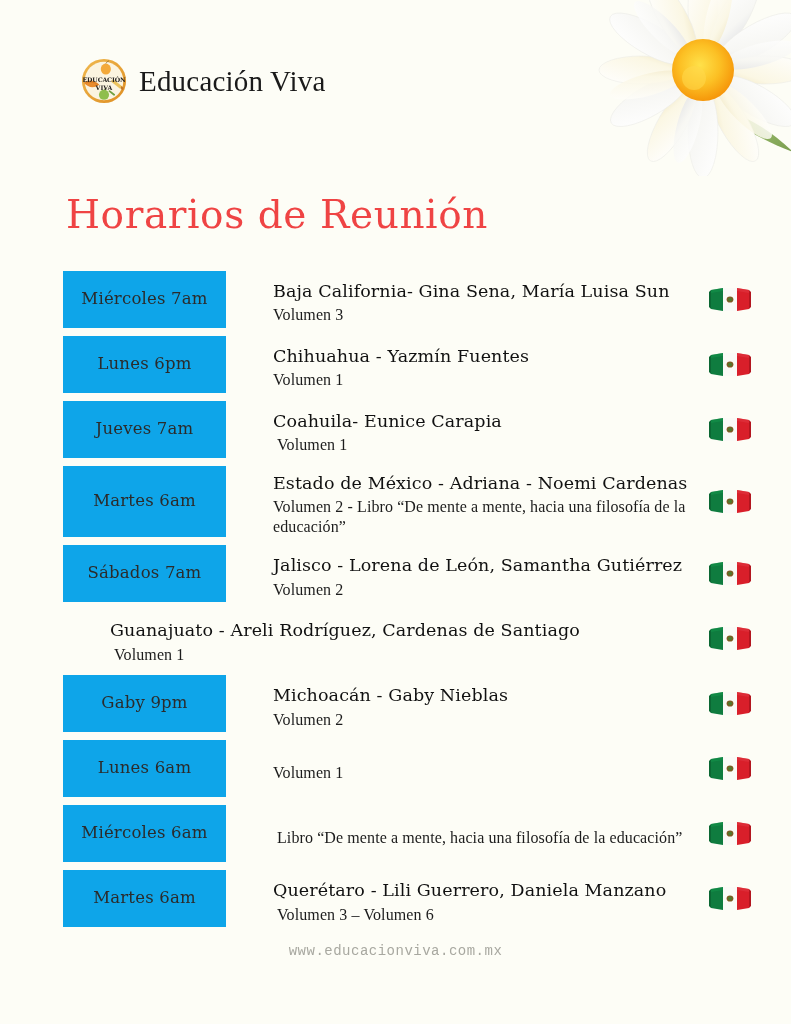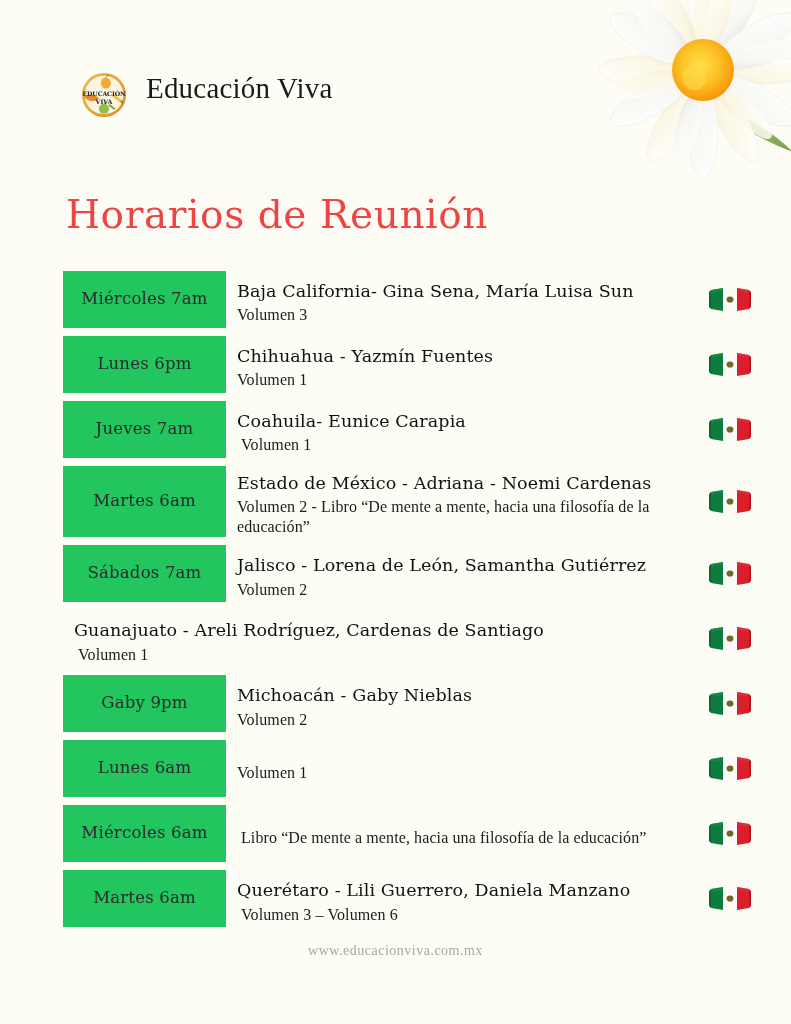--- a/index.html
+++ b/index.html
@@ -13,22 +13,22 @@
 
   
   .daisy-wrap{
     position:absolute; top:-34px; right:-12px;
     width:250px; height:210px; pointer-events:none;
   }
   .daisy-wrap svg{ width:100%; height:100%; display:block; }
 
   
   .brand{
-    position:absolute; left:81px; top:72px;
-    display:flex; align-items:flex-start; gap:19px;
+    position:absolute; left:81px; top:58px;
+    display:flex; align-items:center; gap:12px;
   }
   .brand-logo{
     width:46px; height:46px; flex:0 0 46px;
     position:relative;
   }
   .brand-logo svg{ width:100%; height:100%; display:block; }
   .brand-name{
     font-size:29px;
     color:#1a1a1a;
     letter-spacing:.2px;
@@ -56,21 +56,21 @@
   .srow{
     display:flex;
     align-items:stretch;
     margin-bottom:8px;
     min-height:57px;
     position:relative;
   }
   .time-pill{
     width:163px;
     flex:0 0 163px;
-    background:#22c55e;
+    background:#0ea5e9;
     display:flex;
     align-items:center;
     justify-content:center;
     text-align:center;
     padding:4px 6px;
   }
   .time-pill-label{
     font-size:16.5px;
     color:#2b2b2b;
     line-height:1.15;
@@ -79,20 +79,21 @@
     font-family:"DejaVu Serif", serif;
   }
   .row-body{
     flex:1 1 auto;
     padding-left:11px;
     padding-top:6px;
     padding-right:64px;
     display:flex;
     flex-direction:column;
     justify-content:center;
+    margin-left:36px;
   }
   .row-main{
     font-size:17.5px;
     color:#111;
     line-height:1.28;
     letter-spacing:.1px;
     font-family:"DejaVu Serif", serif;
   }
   .row-sub{
     font-size:16px;
@@ -115,21 +116,21 @@
   .flag-cell svg{ width:42px; height:26px; display:block; }
 
   
   .footer-url{
     position:absolute;
     left:0; right:0; top:943px;
     text-align:center;
     font-size:14px;
     color:#a8a8a0;
     letter-spacing:.5px;
-    font-family:Liberation Serif, serif;
+    font-family:Liberation Mono, monospace;
   }
 </style>
 </head>
 <body>
 
 <div class="daisy-wrap">
   <svg viewBox="0 0 250 210" xmlns="http://www.w3.org/2000/svg">
     <defs>
       <radialGradient id="ctr" cx="45%" cy="42%" r="62%">
         <stop offset="0%" stop-color="#FFE14A"></stop>

